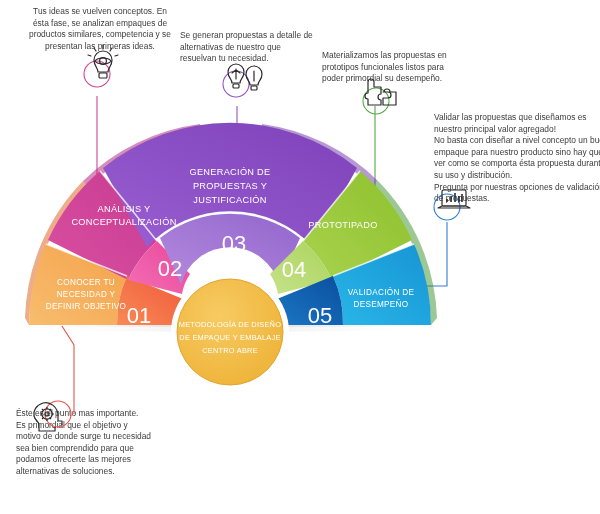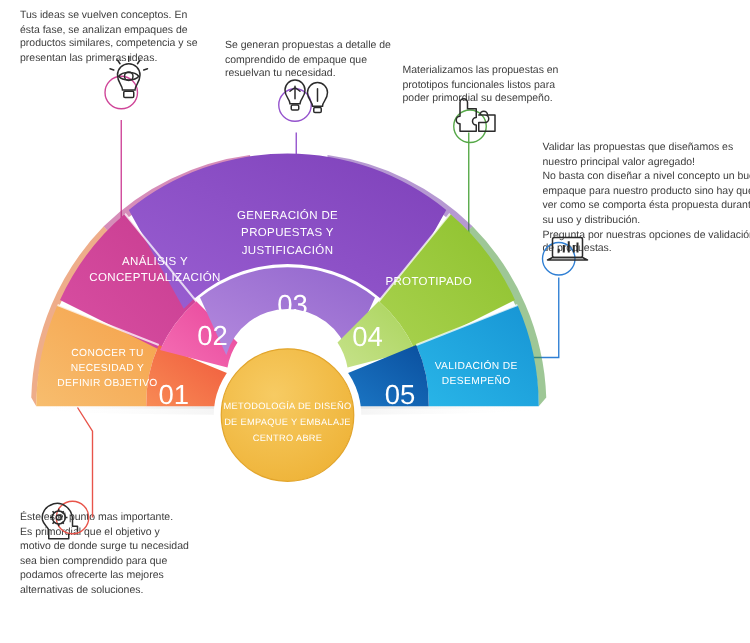--- a/index.html
+++ b/index.html
@@ -3,42 +3,42 @@
 <meta charset="utf-8">
 <style>
   html,body{margin:0;padding:0;}
   body{
     width:600px;height:514px;position:relative;overflow:hidden;
     background:#ffffff;
     font-family:"Liberation Sans","DejaVu Sans",sans-serif;
     color:#3a3a3a;
   }
   .note{position:absolute;font-size:8.4px;line-height:11.6px;color:#3c3c3c;white-space:pre-line;}
-  #note-1{left:16px;top:6px;width:168px;}
+  #note-1{left:16px;top:6px;width:168px;text-align:center;}
   #note-2{left:180px;top:30px;width:150px;}
   #note-3{left:322px;top:50px;width:170px;}
   #note-4{left:434px;top:112px;width:182px;}
   #note-5{left:16px;top:408px;width:168px;}
 
   .diagram-wrap{position:absolute;left:0;top:0;width:600px;height:514px;}
   svg{display:block;}
   .seg-label{font-family:"Liberation Sans",sans-serif;font-size:9.2px;fill:#ffffff;letter-spacing:.3px;}
   .seg-label.small{font-size:8.2px;}
   .seg-num{font-family:"Liberation Sans",sans-serif;font-size:22px;fill:#ffffff;}
   .hub-text{font-family:"Liberation Sans",sans-serif;font-size:7.4px;fill:#ffffff;letter-spacing:.25px;}
 </style>
 </head>
 <body>
 
 <div class="note" id="note-1">Tus ideas se vuelven conceptos. En
 ésta fase, se analizan empaques de
 productos similares, competencia y se
 presentan las primeras ideas.</div>
 <div class="note" id="note-2">Se generan propuestas a detalle de
-comprendido de empaque que
+alternativas de nuestro que
 resuelvan tu necesidad.</div>
 <div class="note" id="note-3">Materializamos las propuestas en
 prototipos funcionales listos para
 poder primordial su desempeño.</div>
 <div class="note" id="note-4">Validar las propuestas que diseñamos es
 nuestro principal valor agregado!
 No basta con diseñar a nivel concepto un buen
 empaque para nuestro producto sino hay que
 ver como se comporta ésta propuesta durante
 su uso y distribución.

